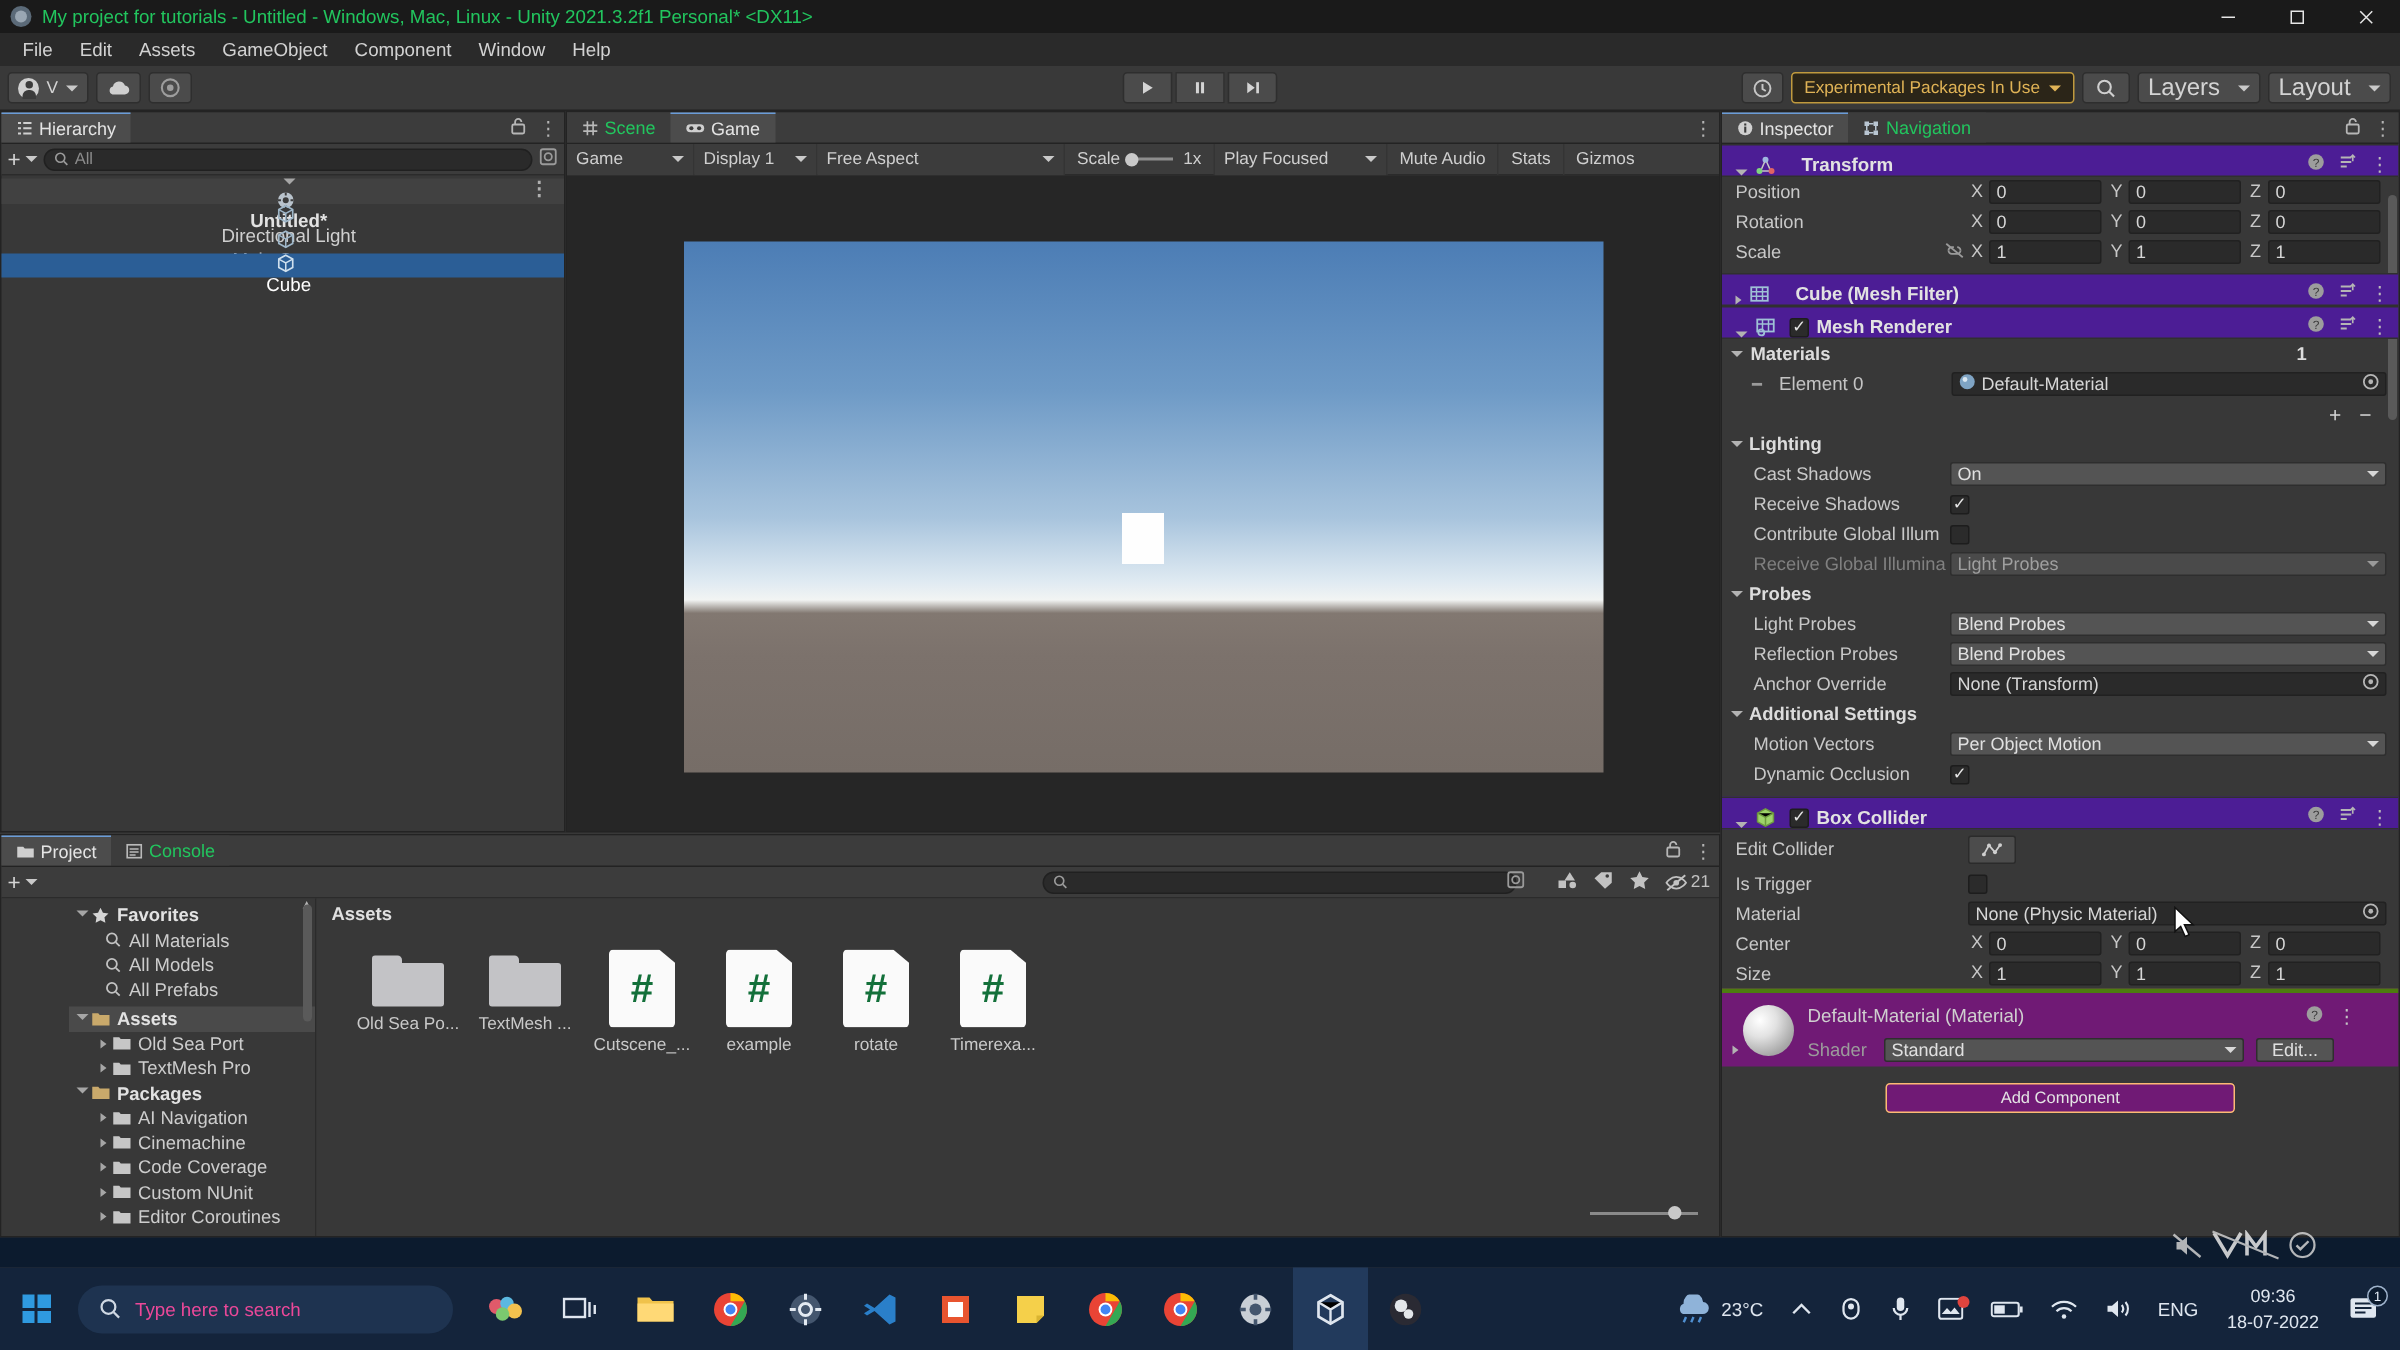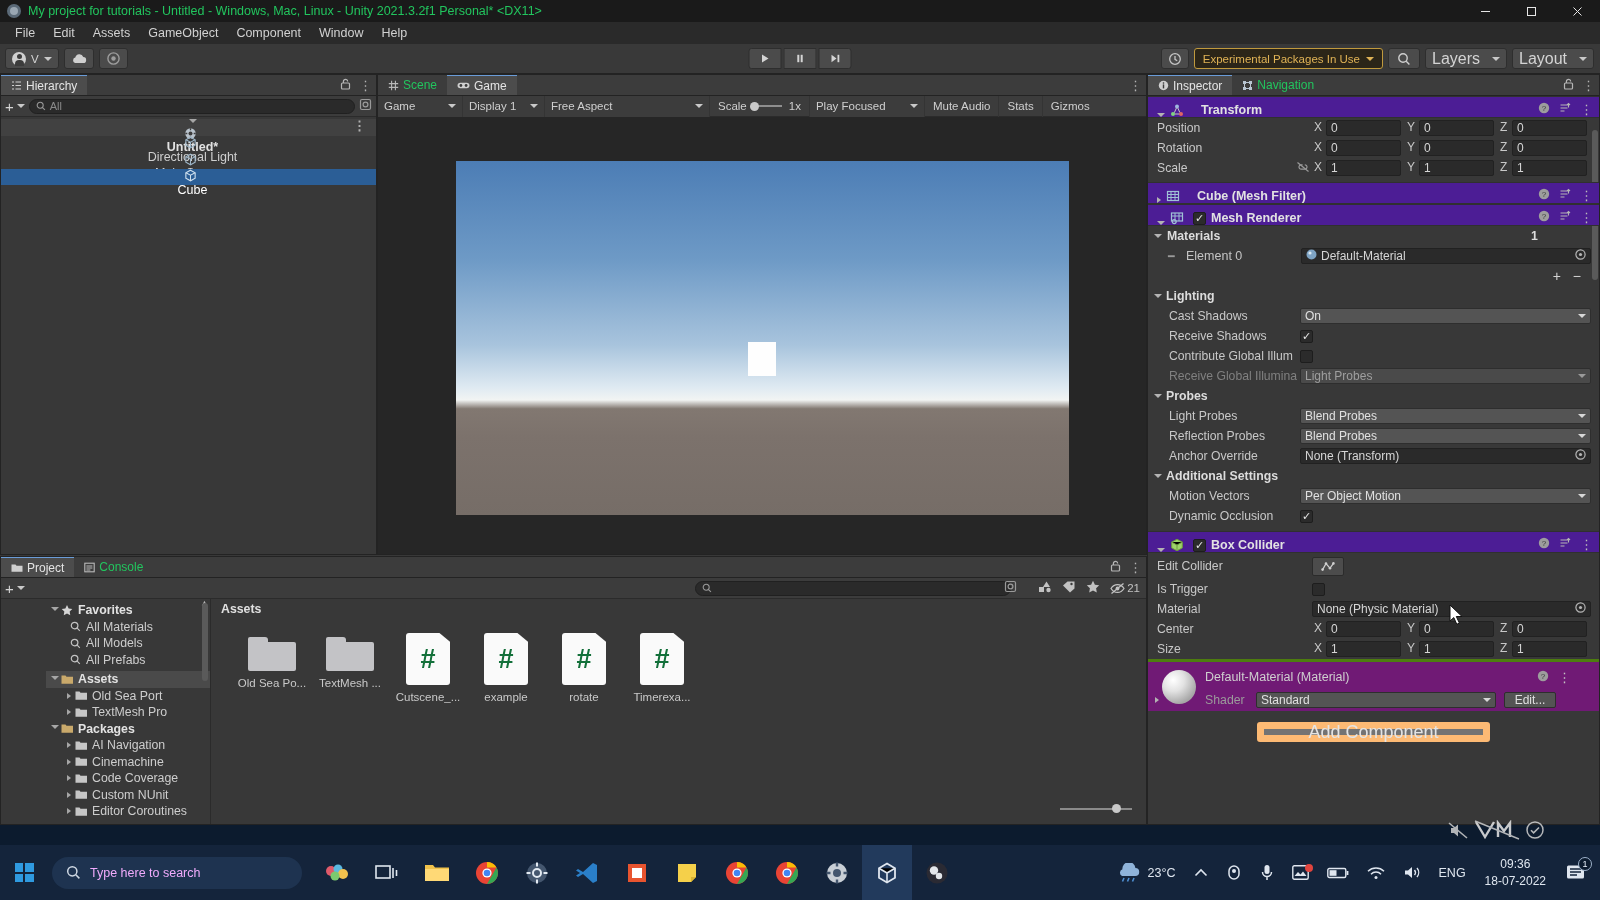--- a/index.html
+++ b/index.html
@@ -212,22 +212,22 @@
   .sphere {
     position:absolute; left:14px; top:8px; width:34px; height:34px; border-radius:50%;
     background:radial-gradient(circle at 33% 30%, #ffffff 0%, #e2e2e2 34%, #a9a9a9 72%, #8b8b8b 100%);
   }
   .edit-collider-btn {
     width:32px; height:19px; background:#4c4c4c; border:1px solid #2b2b2b; border-radius:2px;
     display:flex; align-items:center; justify-content:center;
   }
   .add-comp-wrap { padding:11px 0; display:flex; justify-content:center; background:#383838; }
   .add-comp {
-    width:233px; height:20px; background:#737373; border:7px solid #fdba74; border-radius:3px;
-    display:flex; align-items:center; justify-content:center; color:#e4e4e4; font-size:18px;
+    width:233px; height:20px; background:#701a75; border:1px solid #fdba74; border-radius:3px;
+    display:flex; align-items:center; justify-content:center; color:#e4e4e4; font-size:11px;
   }
   .scroll-v {
     position:absolute; right:1px; top:34px; width:6px; height:150px; background:#5a5a5a;
     border-radius:3px;
   }
 
   
   #project { left:0; top:556px; width:1147px; height:269px; }
   .pj-toolbar { height:21px; background:#3c3c3c; display:flex; align-items:center;
                 padding:0 4px; border-bottom:1px solid #2b2b2b; position:relative; }
@@ -294,21 +294,21 @@
     display:flex; align-items:center;
   }
   .start {
     width:48px; height:55px; display:flex; align-items:center; justify-content:center;
   }
   .win-logo { width:19px; height:19px; display:grid; grid-template-columns:1fr 1fr;
               grid-template-rows:1fr 1fr; gap:2px; }
   .win-logo span { background:#2f9ae0; display:block; }
   .tb-search {
     width:250px; height:32px; background:#1e3350; border-radius:16px; display:flex;
-    align-items:center; gap:9px; padding:0 14px; color:#f0abfc; font-size:12.5px;
+    align-items:center; gap:9px; padding:0 14px; color:#ec4899; font-size:12.5px;
     margin-left:4px;
   }
   .tb-apps { display:flex; align-items:center; gap:0; margin-left:10px; }
   .tb-app { width:50px; height:55px; display:flex; align-items:center; justify-content:center;
             position:relative; }
   .tb-app.active { background:#223a5c; }
   .tray { position:absolute; right:0; display:flex; align-items:center; height:55px;
           gap:0; color:#dfe6ef; }
   .tray-item { padding:0 9px; display:flex; align-items:center; font-size:12.5px; gap:6px; }
   .clock { display:flex; flex-direction:column; align-items:center; line-height:1.35;

